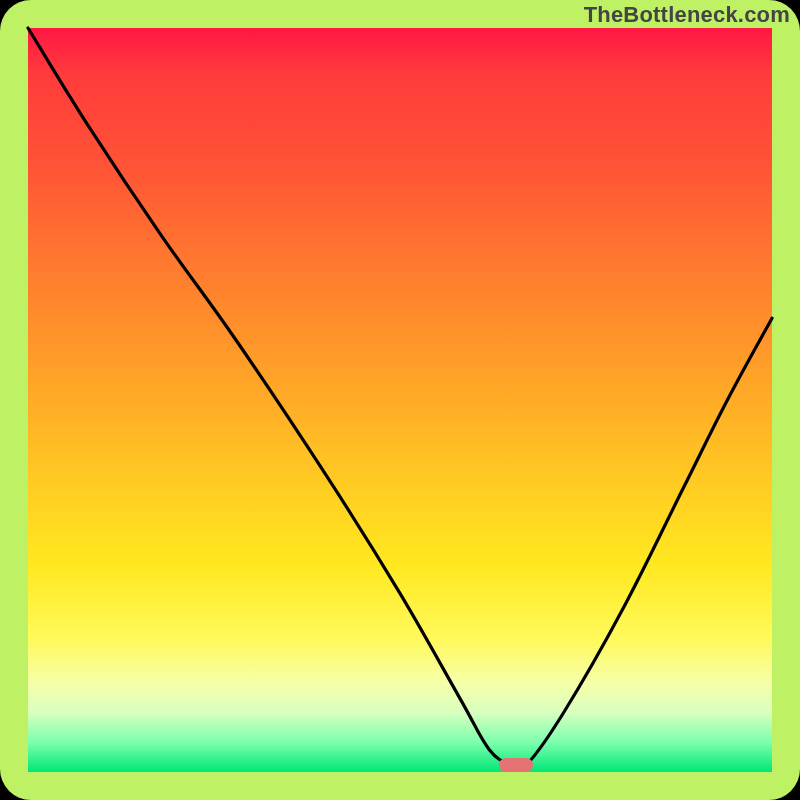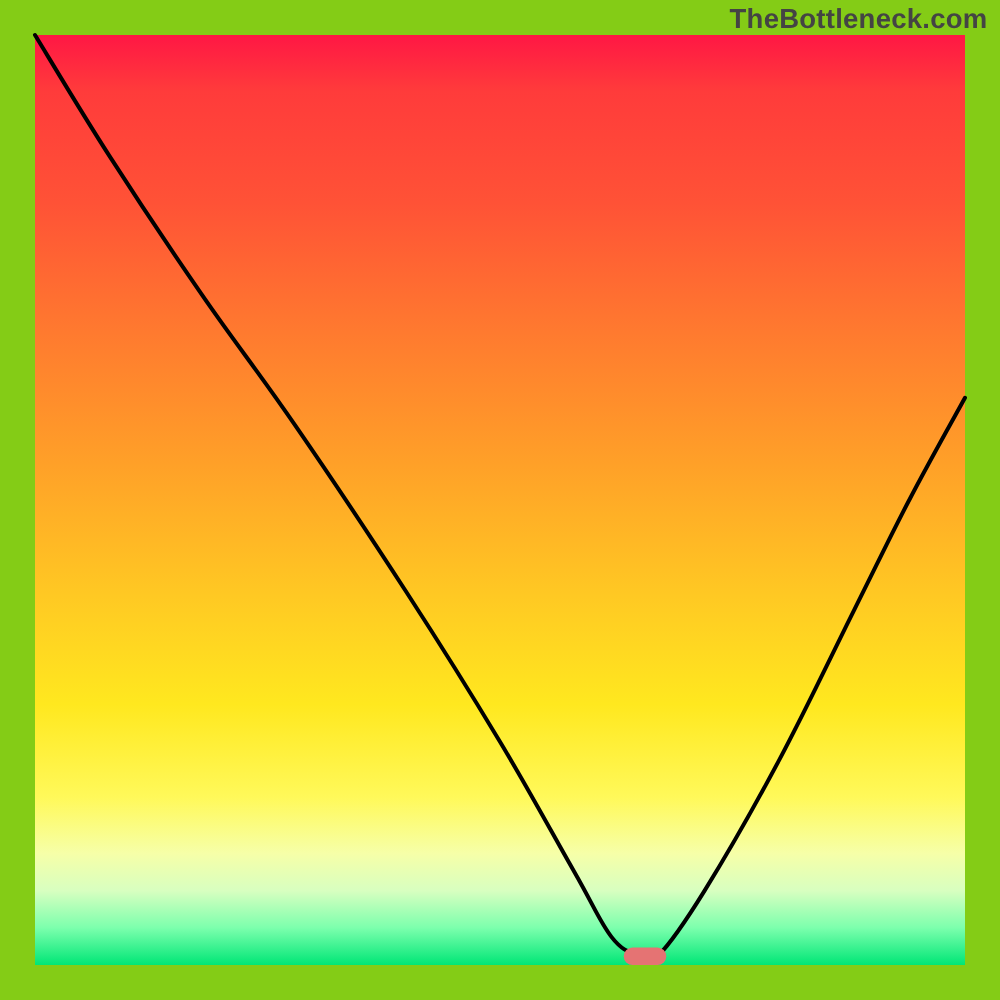--- a/index.html
+++ b/index.html
@@ -8,21 +8,22 @@
     width: 800px;
     height: 800px;
     background: #000;
     overflow: hidden;
     font-family: Arial, Helvetica, sans-serif;
   }
   .frame {
     position: relative;
     width: 800px;
     height: 800px;
-    background: #84cc16;
+    background: #bef264;
+    border-radius: 31px;
   }
   .watermark {
     position: absolute;
     top: 2px;
     right: 10px;
     color: #444;
     font-size: 22px;
     font-weight: 600;
     letter-spacing: 0.2px;
     user-select: none;

